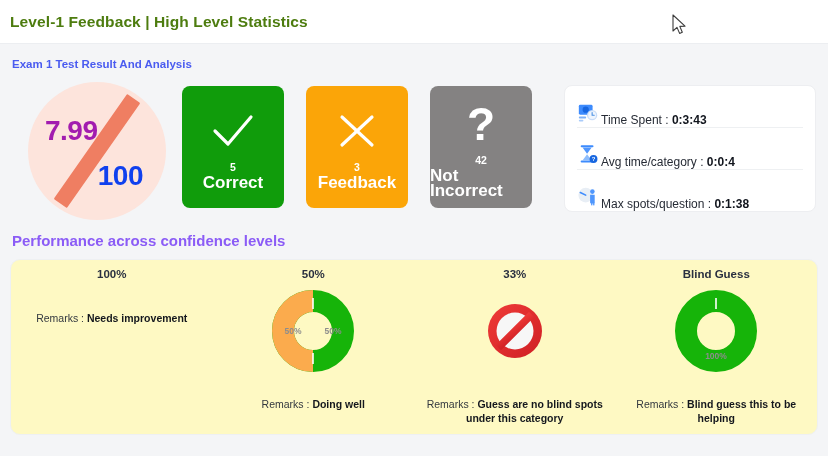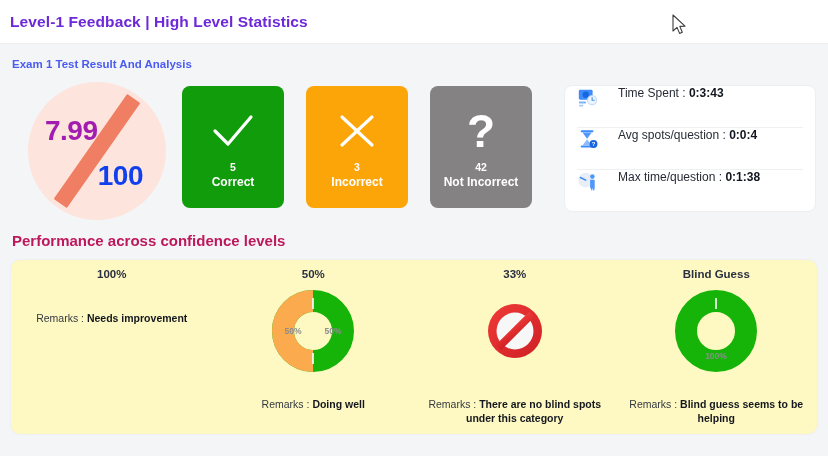--- a/index.html
+++ b/index.html
@@ -19,21 +19,21 @@
   .topbar {
     height: 44px;
     background: #ffffff;
     display: flex;
     align-items: center;
     padding: 0 0 0 10px;
     box-sizing: border-box;
     border-bottom: 1px solid #eceef1;
   }
   .topbar-title {
-    color: #6d28d9;
+    color: #4d7c0f;
     font-size: 15.5px;
     font-weight: bold;
     letter-spacing: 0.1px;
   }
 
   
   .section-strip {
     padding: 10px 10px 8px 12px;
   }
   .section-label {
@@ -117,21 +117,21 @@
     align-items: center;
     justify-content: center;
     margin-bottom: 2px;
   }
   .tile-count {
     font-size: 10.5px;
     font-weight: bold;
     line-height: 15px;
   }
   .tile-label {
-    font-size: 12px;
+    font-size: 17px;
     font-weight: bold;
     line-height: 15px;
   }
   .tile-qmark {
     font-size: 46px;
     font-weight: bold;
     line-height: 44px;
     color: #ffffff;
   }
 
@@ -141,41 +141,41 @@
     width: 252px;
     background: #ffffff;
     border: 1px solid #edeef1;
     border-radius: 8px;
     box-sizing: border-box;
     padding: 0 12px;
     margin-top: 5px;
   }
   .time-row {
     display: flex;
-    align-items: flex-start;
+    align-items: flex-end;
     height: 41px;
-    gap: 19px;
+    gap: 2px;
   }
   .time-row + .time-row {
     border-top: 1px solid #eef0f2;
   }
   .time-text {
     font-size: 12px;
     color: #262b35;
     white-space: nowrap;
   }
   .time-text b {
     font-weight: bold;
     color: #11151d;
   }
   .ticon { flex: 0 0 auto; }
 
   
   .perf-title {
-    color: #be185d;
+    color: #8b5cf6;
     font-size: 15px;
     font-weight: bold;
     padding: 12px 0 0 12px;
   }
   .perf-card {
     margin: 10px 10px 0 10px;
     background: #fef9c3;
     border: 1px solid #eef0f2;
     border-radius: 10px;
     height: 176px;
@@ -258,21 +258,21 @@
     </div>
 
     <div class="tile" style="background:#fba508">
       <div class="tile-icon">
         <svg width="42" height="40" viewBox="0 0 42 40">
           <line x1="6" y1="6" x2="36" y2="34" stroke="#ffffff" stroke-width="3.2" stroke-linecap="round"></line>
           <line x1="36" y1="6" x2="6" y2="34" stroke="#ffffff" stroke-width="3.2" stroke-linecap="round"></line>
         </svg>
       </div>
       <div class="tile-count">3</div>
-      <div class="tile-label">Incorrect</div>
+      <div class="tile-label">Feedback</div>
     </div>
 
     <div class="tile" style="background:#848282">
       <div class="tile-icon">
         <span class="tile-qmark">?</span>
       </div>
       <div class="tile-count">42</div>
       <div class="tile-label">Not Incorrect</div>
     </div>
 
@@ -299,35 +299,35 @@
       <span class="ticon">
         <svg width="22" height="22" viewBox="0 0 24 24">
           <rect x="4" y="2.5" width="14" height="2.2" rx="1.1" fill="#3d8bfd"></rect>
           <rect x="4" y="19" width="14" height="2.2" rx="1.1" fill="#3d8bfd"></rect>
           <path d="M6 5 H16 L11 11.6 Z" fill="#4f96fd"></path>
           <path d="M6 19 H16 L11 12.4 Z" fill="#8dbcfb"></path>
           <circle cx="18" cy="17.5" r="4.3" fill="#1766e0"></circle>
           <text x="18" y="20.1" font-size="6.4" fill="#ffffff" text-anchor="middle" font-family="Liberation Sans, sans-serif" font-weight="bold">?</text>
         </svg>
       </span>
-      <span class="time-text"><span>Avg spots/question : </span><b>0:0:4</b></span>
+      <span class="time-text"><span>Avg time/category : </span><b>0:0:4</b></span>
     </div>
 
     <div class="time-row">
       <span class="ticon">
         <svg width="22" height="22" viewBox="0 0 24 24">
           <circle cx="9.5" cy="11" r="8" fill="#e8eef5"></circle>
           <path d="M9.5 11 L3.6 8.2" stroke="#3d8bfd" stroke-width="1.7" stroke-linecap="round"></path>
           <ellipse cx="16.8" cy="7.2" rx="2.5" ry="2.5" fill="#4f96fd"></ellipse>
           <path d="M14.3 10.6 h5 v8.4 a1.2 1.2 0 0 1 -1.2 1.2 h-2.6 a1.2 1.2 0 0 1 -1.2 -1.2 Z" fill="#4f96fd"></path>
           <rect x="15.4" y="19" width="1.4" height="3.2" fill="#4f96fd"></rect>
           <rect x="17.6" y="19" width="1.4" height="3.2" fill="#4f96fd"></rect>
         </svg>
       </span>
-      <span class="time-text"><span>Max time/question : </span><b>0:1:38</b></span>
+      <span class="time-text"><span>Max spots/question : </span><b>0:1:38</b></span>
     </div>
 
   </div>
 </div>
 
 <div class="perf-title">Performance across confidence levels</div>
 
 <div class="perf-card">
 
   <div class="perf-col">
@@ -358,33 +358,33 @@
           <linearGradient id="prohibG" x1="0" y1="0" x2="1" y2="1">
             <stop offset="0%" stop-color="#ef3b38"></stop>
             <stop offset="100%" stop-color="#cf1f24"></stop>
           </linearGradient>
         </defs>
         <circle cx="31" cy="31" r="27" fill="url(#prohibG)"></circle>
         <circle cx="31" cy="31" r="18.5" fill="#f7f7f7"></circle>
         <rect x="27.3" y="7.5" width="7.4" height="47" rx="0.6" fill="url(#prohibG)" transform="rotate(45 31 31)"></rect>
       </svg>
     </div>
-    <div class="remarks"><span>Remarks : </span><b>There are no blind spots under this category</b></div>
+    <div class="remarks"><span>Remarks : </span><b>Guess are no blind spots under this category</b></div>
   </div>
 
   <div class="perf-col">
     <div class="perf-head">Blind Guess</div>
     <div class="donut-slot">
       <svg width="84" height="84" viewBox="0 0 84 84">
         <circle cx="42" cy="42" r="30" fill="none" stroke="#16b409" stroke-width="22"></circle>
         <line x1="42" y1="9" x2="42" y2="20" stroke="#ffffff" stroke-width="1.6"></line>
         <text class="donut-label" x="42" y="70" text-anchor="middle">100%</text>
       </svg>
     </div>
-    <div class="remarks"><span>Remarks : </span><b>Blind guess seems to be helping</b></div>
+    <div class="remarks"><span>Remarks : </span><b>Blind guess this to be helping</b></div>
   </div>
 
 </div>
 
 <div class="cursor" id="cursor" style="left: 672px; top: 14px;">
   <svg width="16" height="22" viewBox="0 0 16 22">
     <path d="M1 1 L1 17 L5 13.4 L7.6 19.4 L10.3 18.2 L7.8 12.4 L13 12.2 Z" fill="#ffffff" stroke="#3c3c3c" stroke-width="1.1" stroke-linejoin="round"></path>
   </svg>
 </div>
 

